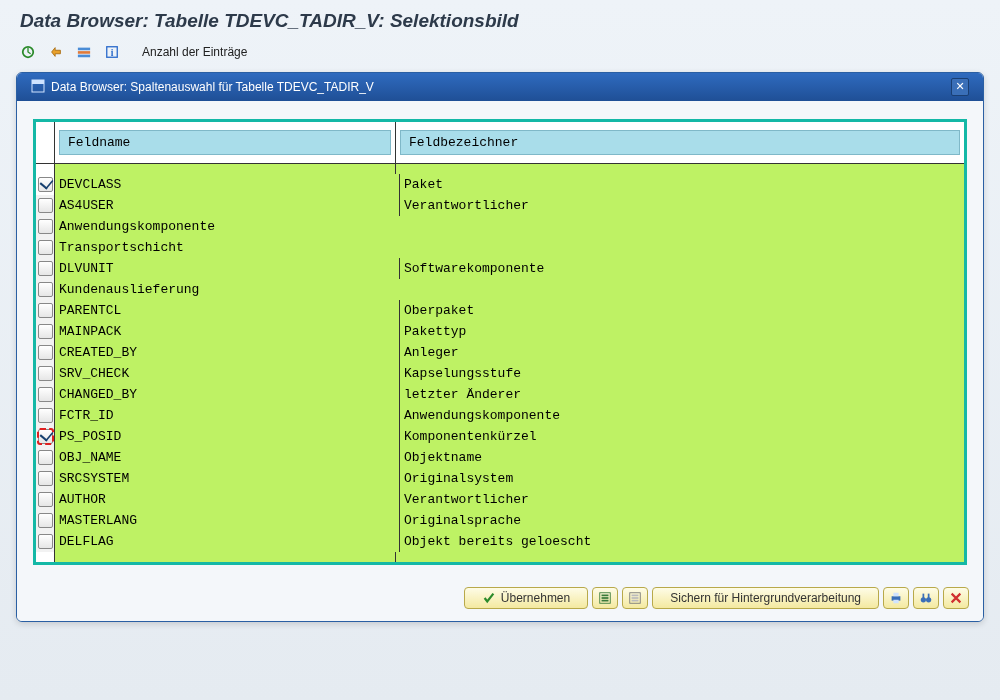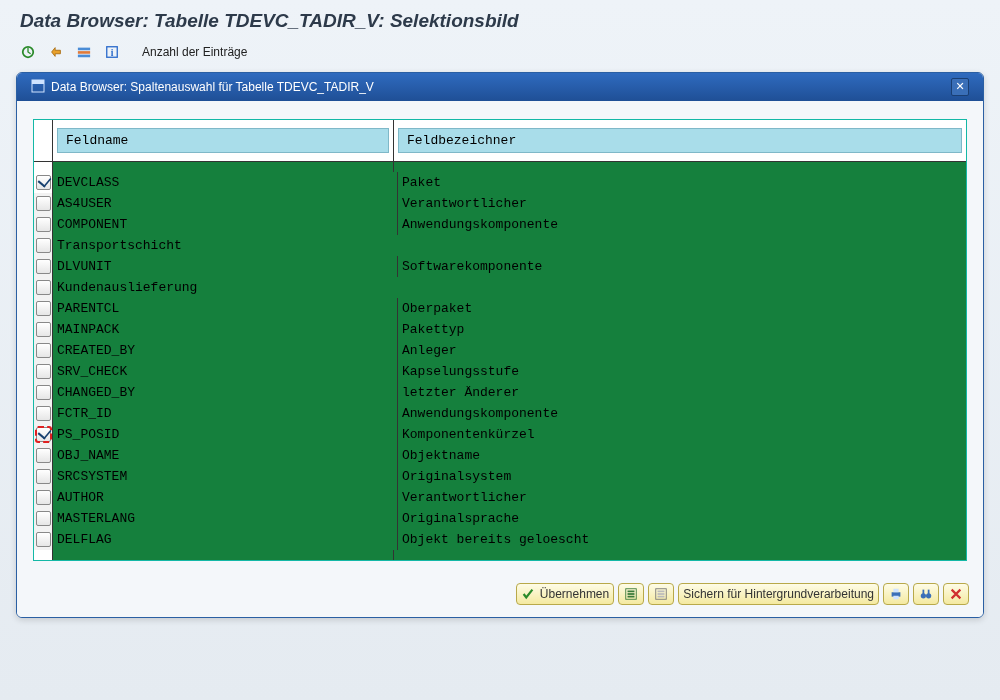--- a/index.html
+++ b/index.html
@@ -79,22 +79,22 @@
     line-height: 14px;
     text-align: center;
     border-radius: 2px;
     cursor: pointer;
   }
   .dialog-body {
     padding: 18px 16px 12px 16px;
     background: #f4f7fa;
   }
   .table-outer {
-    border: 1px solid #14b8a6;
-    background: #15803d;
+    border: 3px solid #14b8a6;
+    background: #bef264;
   }
   .header-row {
     display: flex;
     align-items: stretch;
     border-bottom: 1px solid #333;
   }
   .chk-col {
     width: 18px;
     border-right: 1px solid #333;
     background: #fff;
@@ -189,21 +189,21 @@
     padding: 10px 14px 12px 14px;
     background: #f4f7fa;
   }
   .sap-btn {
     display: inline-flex;
     align-items: center;
     gap: 5px;
     background: linear-gradient(#fefce6, #f4e9a0);
     border: 1px solid #b8a94a;
     border-radius: 4px;
-    padding: 3px 4px;
+    padding: 3px 17px;
     font-size: 12px;
     color: #333;
     cursor: pointer;
     height: 22px;
     box-sizing: border-box;
   }
   .sap-btn.icon-only {
     padding: 3px 5px;
     width: 26px;
     justify-content: center;
@@ -301,21 +301,20 @@
                 <div class="chk-col">
                   <div class="sap-checkbox"></div>
                 </div>
                 <div class="name-col">AS4USER</div>
                 <div class="desc-col">Verantwortlicher</div>
               </div>
               <div class="row">
                 <div class="chk-col">
                   <div class="sap-checkbox"></div>
                 </div>
-                <div class="name-col">COMPONENT</div>
                 <div class="desc-col">Anwendungskomponente</div>
               </div>
               <div class="row">
                 <div class="chk-col">
                   <div class="sap-checkbox"></div>
                 </div>
                 <div class="desc-col">Transportschicht</div>
               </div>
               <div class="row">
                 <div class="chk-col">

